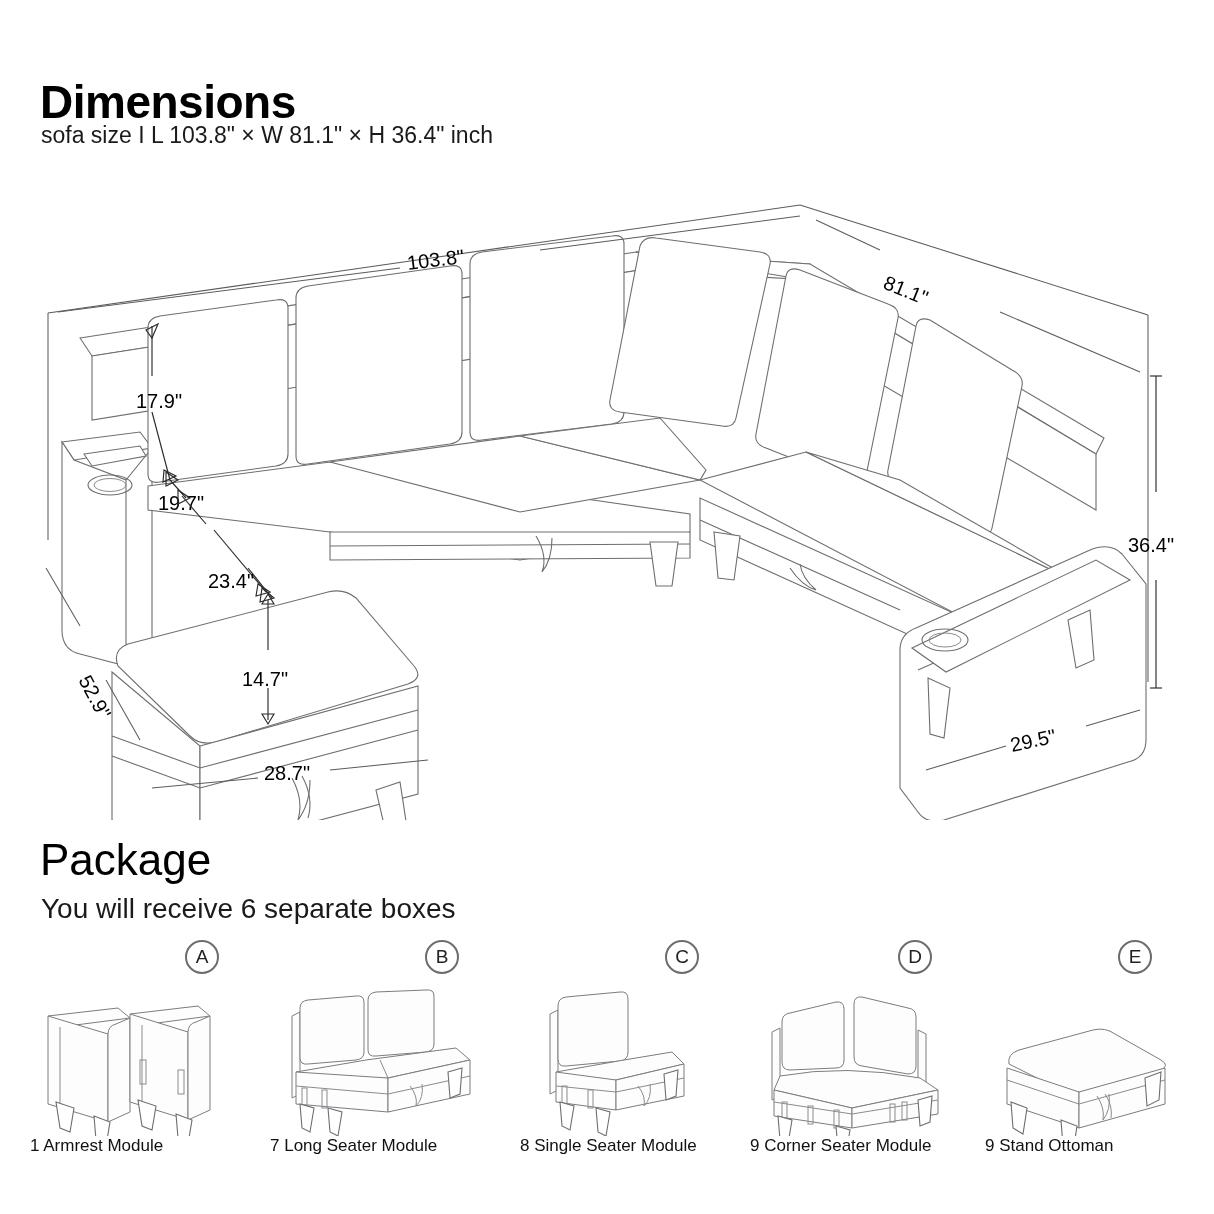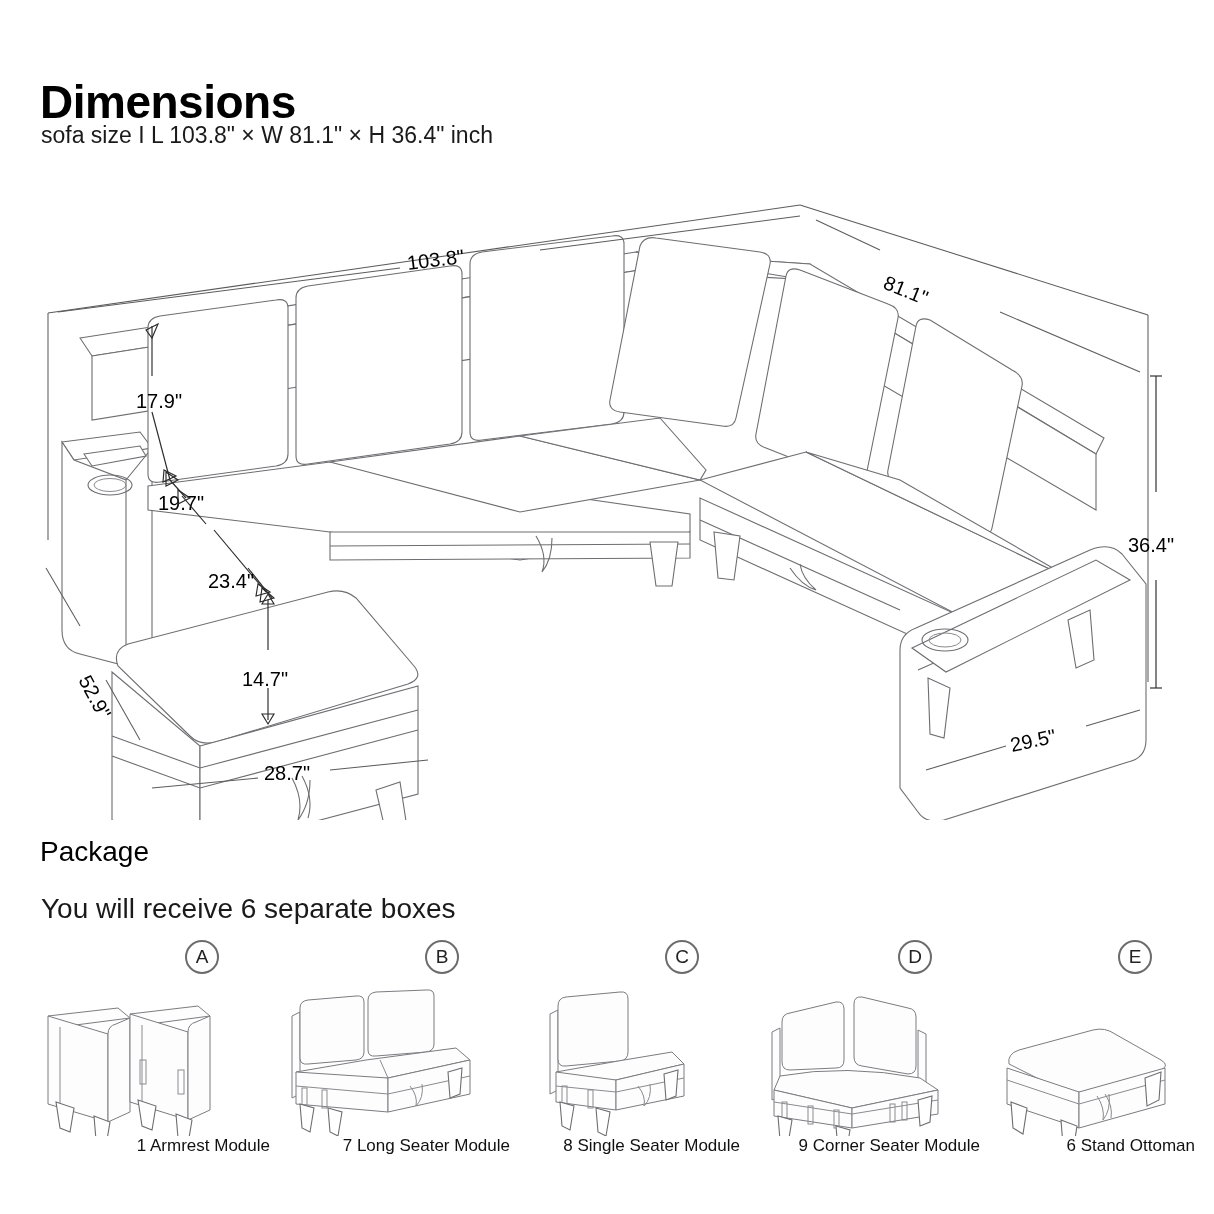--- a/index.html
+++ b/index.html
@@ -36,21 +36,21 @@
     font-weight: 400;
     color: #1a1a1a;
     line-height: 1;
   }
 
   
   #package-title {
     position: absolute;
     left: 40px;
     top: 838px;
-    font-size: 28px;
+    font-size: 44px;
     font-weight: 400;
     color: #000;
     line-height: 1;
   }
   #package-subtitle {
     position: absolute;
     left: 41px;
     top: 895px;
     font-size: 28px;
     font-weight: 400;
@@ -104,21 +104,21 @@
   .pkg-thumb {
     position: absolute;
     top: 46px;
   }
   .pkg-caption {
     position: absolute;
     top: 196px;
     width: 100%;
     font-size: 17px;
     color: #111;
-    text-align: right;
+    text-align: left;
     white-space: nowrap;
     font-family: "Liberation Sans", sans-serif;
   }
 
   .line { fill: none; stroke: #6e6e72; stroke-width: 1.1; }
   .line-soft { fill: none; stroke: #8b8b90; stroke-width: 1; }
   .fill-w { fill: #ffffff; stroke: #6e6e72; stroke-width: 1.1; }
   .fill-w2 { fill: #fdfdfd; stroke: #7c7c81; stroke-width: 1; }
   .dimline { fill: none; stroke: #2a2a2a; stroke-width: 1.15; }
   .dimline-soft { fill: none; stroke: #5c5c5c; stroke-width: 1.05; }
@@ -447,16 +447,16 @@
         <path class="line-soft" d="M 22 94 L 94 118 L 180 94"></path>
 
         <path class="line-soft" d="M 112 110 Q 120 122 118 134 Q 126 124 124 108"></path>
         <path class="line-soft" d="M 120 108 Q 128 120 126 132"></path>
 
         <path class="leg" d="M 26 116 L 42 122 L 38 148 L 28 142 Z"></path>
         <path class="leg" d="M 76 134 L 92 140 L 88 166 L 78 160 Z"></path>
         <path class="leg" d="M 160 92 L 176 86 L 174 114 L 162 120 Z"></path>
       </svg>
     </div>
-    <div class="pkg-caption">6 Stand Ottoman</div>
+    <div class="pkg-caption">9 Stand Ottoman</div>
   </div>
 
 </div>
 
 </body></html>

